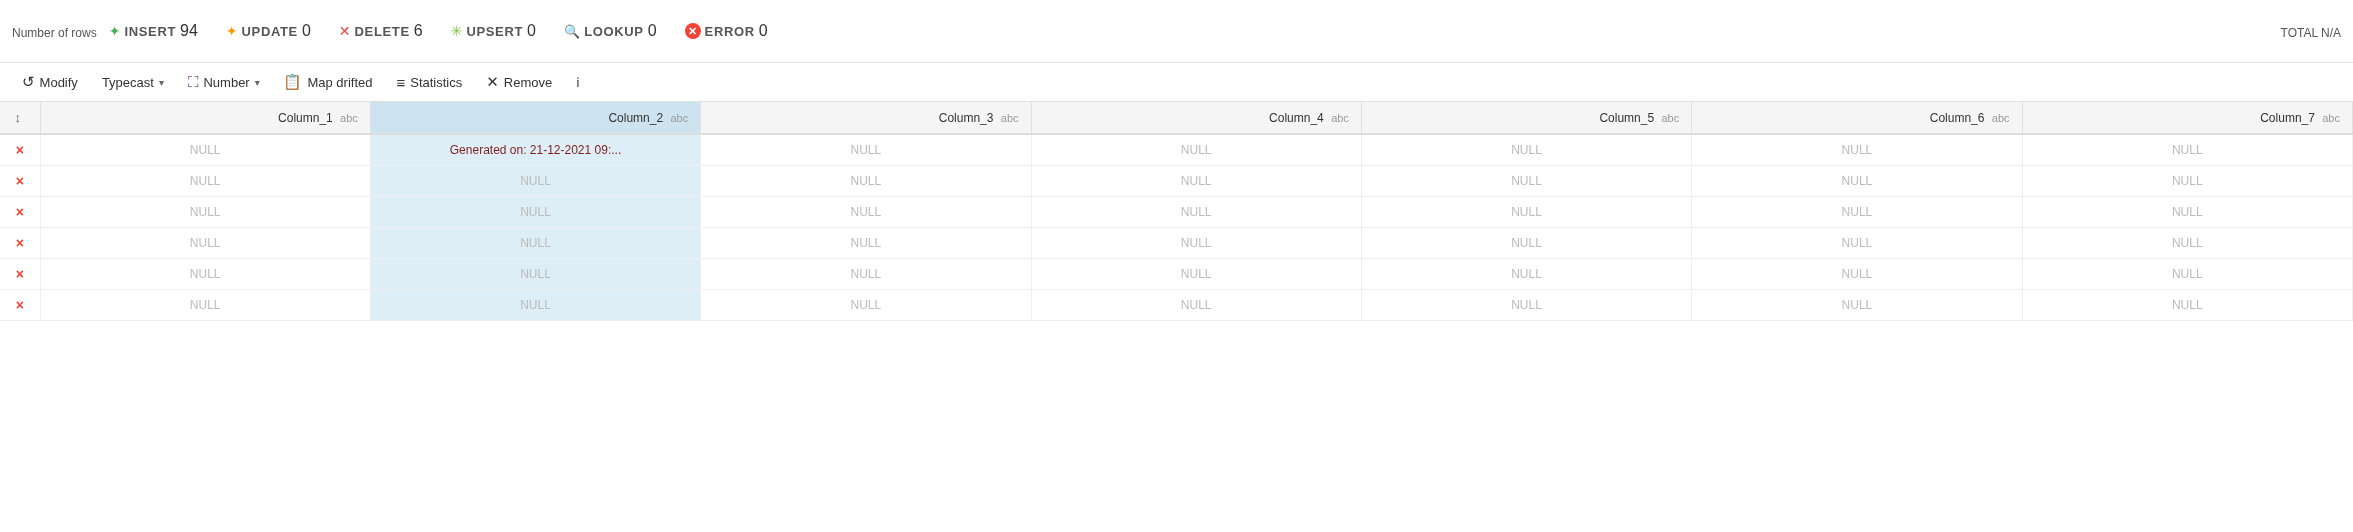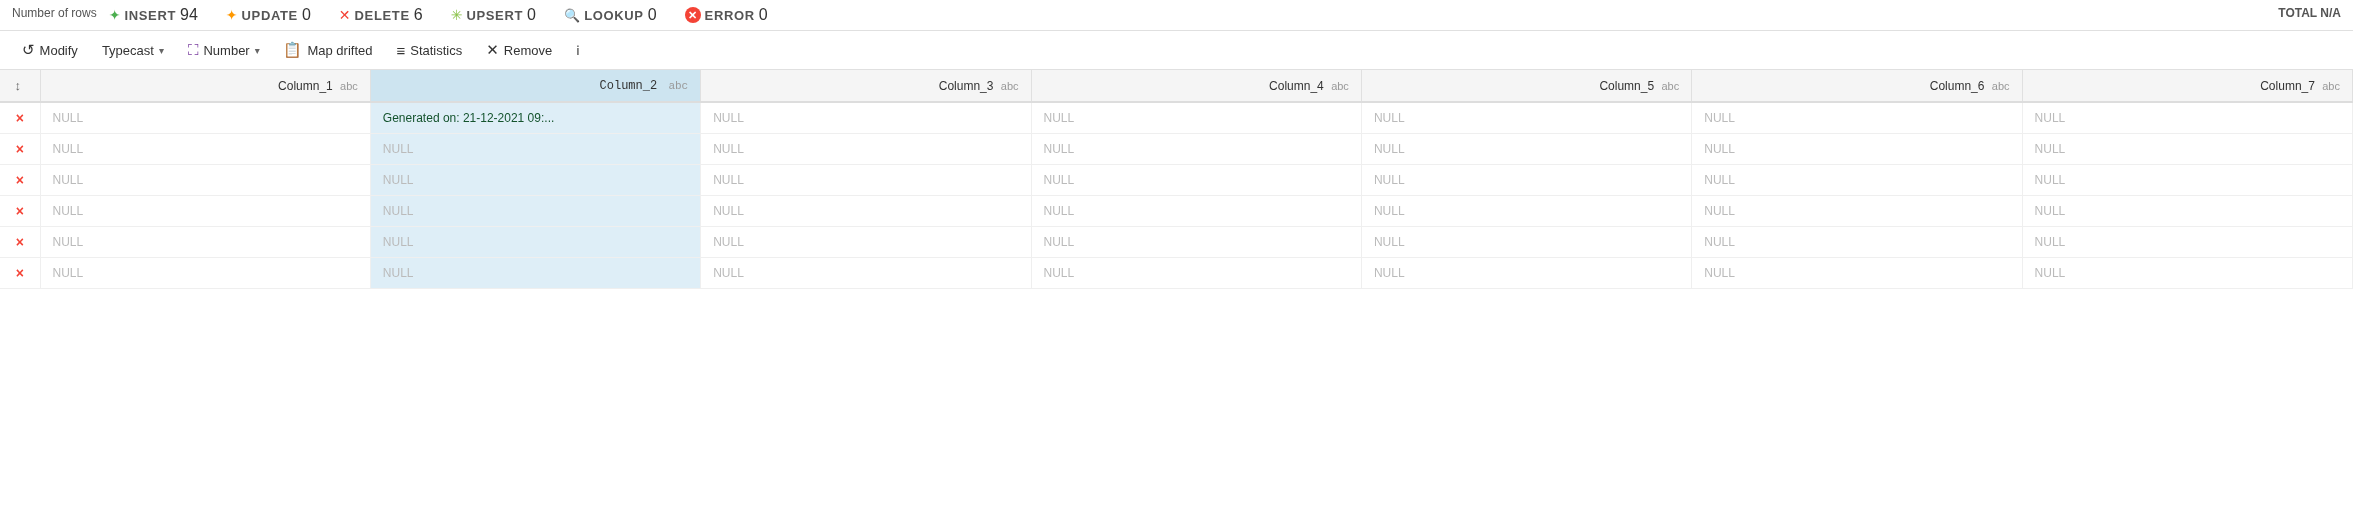--- a/index.html
+++ b/index.html
@@ -6,22 +6,22 @@
     body {
       font-family: -apple-system, BlinkMacSystemFont, 'Segoe UI', sans-serif;
       font-size: 13px;
       background: #fff;
       color: #333;
     }
 
     
     .stats-bar {
       display: flex;
-      align-items: flex-start;
-      padding: 6px 12px;
+      align-items: flex-end;
+      padding: 22px 12px;
       border-bottom: 1px solid #e0e0e0;
       background: #fff;
       gap: 0;
       font-size: 12px;
       color: #555;
       flex-wrap: nowrap;
     }
     .stats-bar .stat-item {
       display: flex;
       align-items: center;
@@ -41,21 +41,21 @@
     }
 
     .stats-bar .row-label {
       color: #555;
       font-size: 12px;
       margin-right: 12px;
       white-space: nowrap;
     }
     .stats-bar .total-item {
       margin-left: auto;
-      font-weight: 700;
+      font-weight: 400;
       font-size: 12px;
       white-space: nowrap;
     }
 
     
     .toolbar {
       display: flex;
       align-items: center;
       padding: 6px 12px;
       border-bottom: 1px solid #e0e0e0;
@@ -113,38 +113,38 @@
     }
     td {
       padding: 7px 12px;
       border-right: 1px solid #efefef;
       border-bottom: 1px solid #efefef;
       font-size: 12px;
       color: #999;
       overflow: hidden;
       text-overflow: ellipsis;
       white-space: nowrap;
+      text-align: center;
     }
     td:first-child {
       width: 40px;
       text-align: center;
     }
     td.delete-marker {
       color: #f44336;
       font-size: 14px;
       font-weight: bold;
     }
 
     
     td.highlighted, th.highlighted {
       background: #deeef7;
     }
     th.highlighted {
       background: #cde4f0;
-      font-family: Liberation Mono, monospace;
     }
 
     
     .sort-icon {
       font-size: 13px;
       color: #666;
       margin-right: 4px;
     }
 
     .null-text {
@@ -305,21 +305,21 @@
         <th>
           <span>Column_7</span>
           <span class="col-type">abc</span>
         </th>
       </tr>
     </thead>
     <tbody id="table-body">
     <tr>
           <td class="delete-marker">×</td>
           <td class="null-text">NULL</td>
-          <td class="highlighted null-text" style="color: #14532d;">Generated on: 21-12-2021 09:...</td>
+          <td class="highlighted null-text" style="color: #7f1d1d;">Generated on: 21-12-2021 09:...</td>
           <td class="null-text">NULL</td>
           <td class="null-text">NULL</td>
           <td class="null-text">NULL</td>
           <td class="null-text">NULL</td>
           <td class="null-text">NULL</td>
         </tr>
         <tr>
           <td class="delete-marker">×</td>
           <td class="null-text">NULL</td>
           <td class="highlighted null-text">NULL</td>

